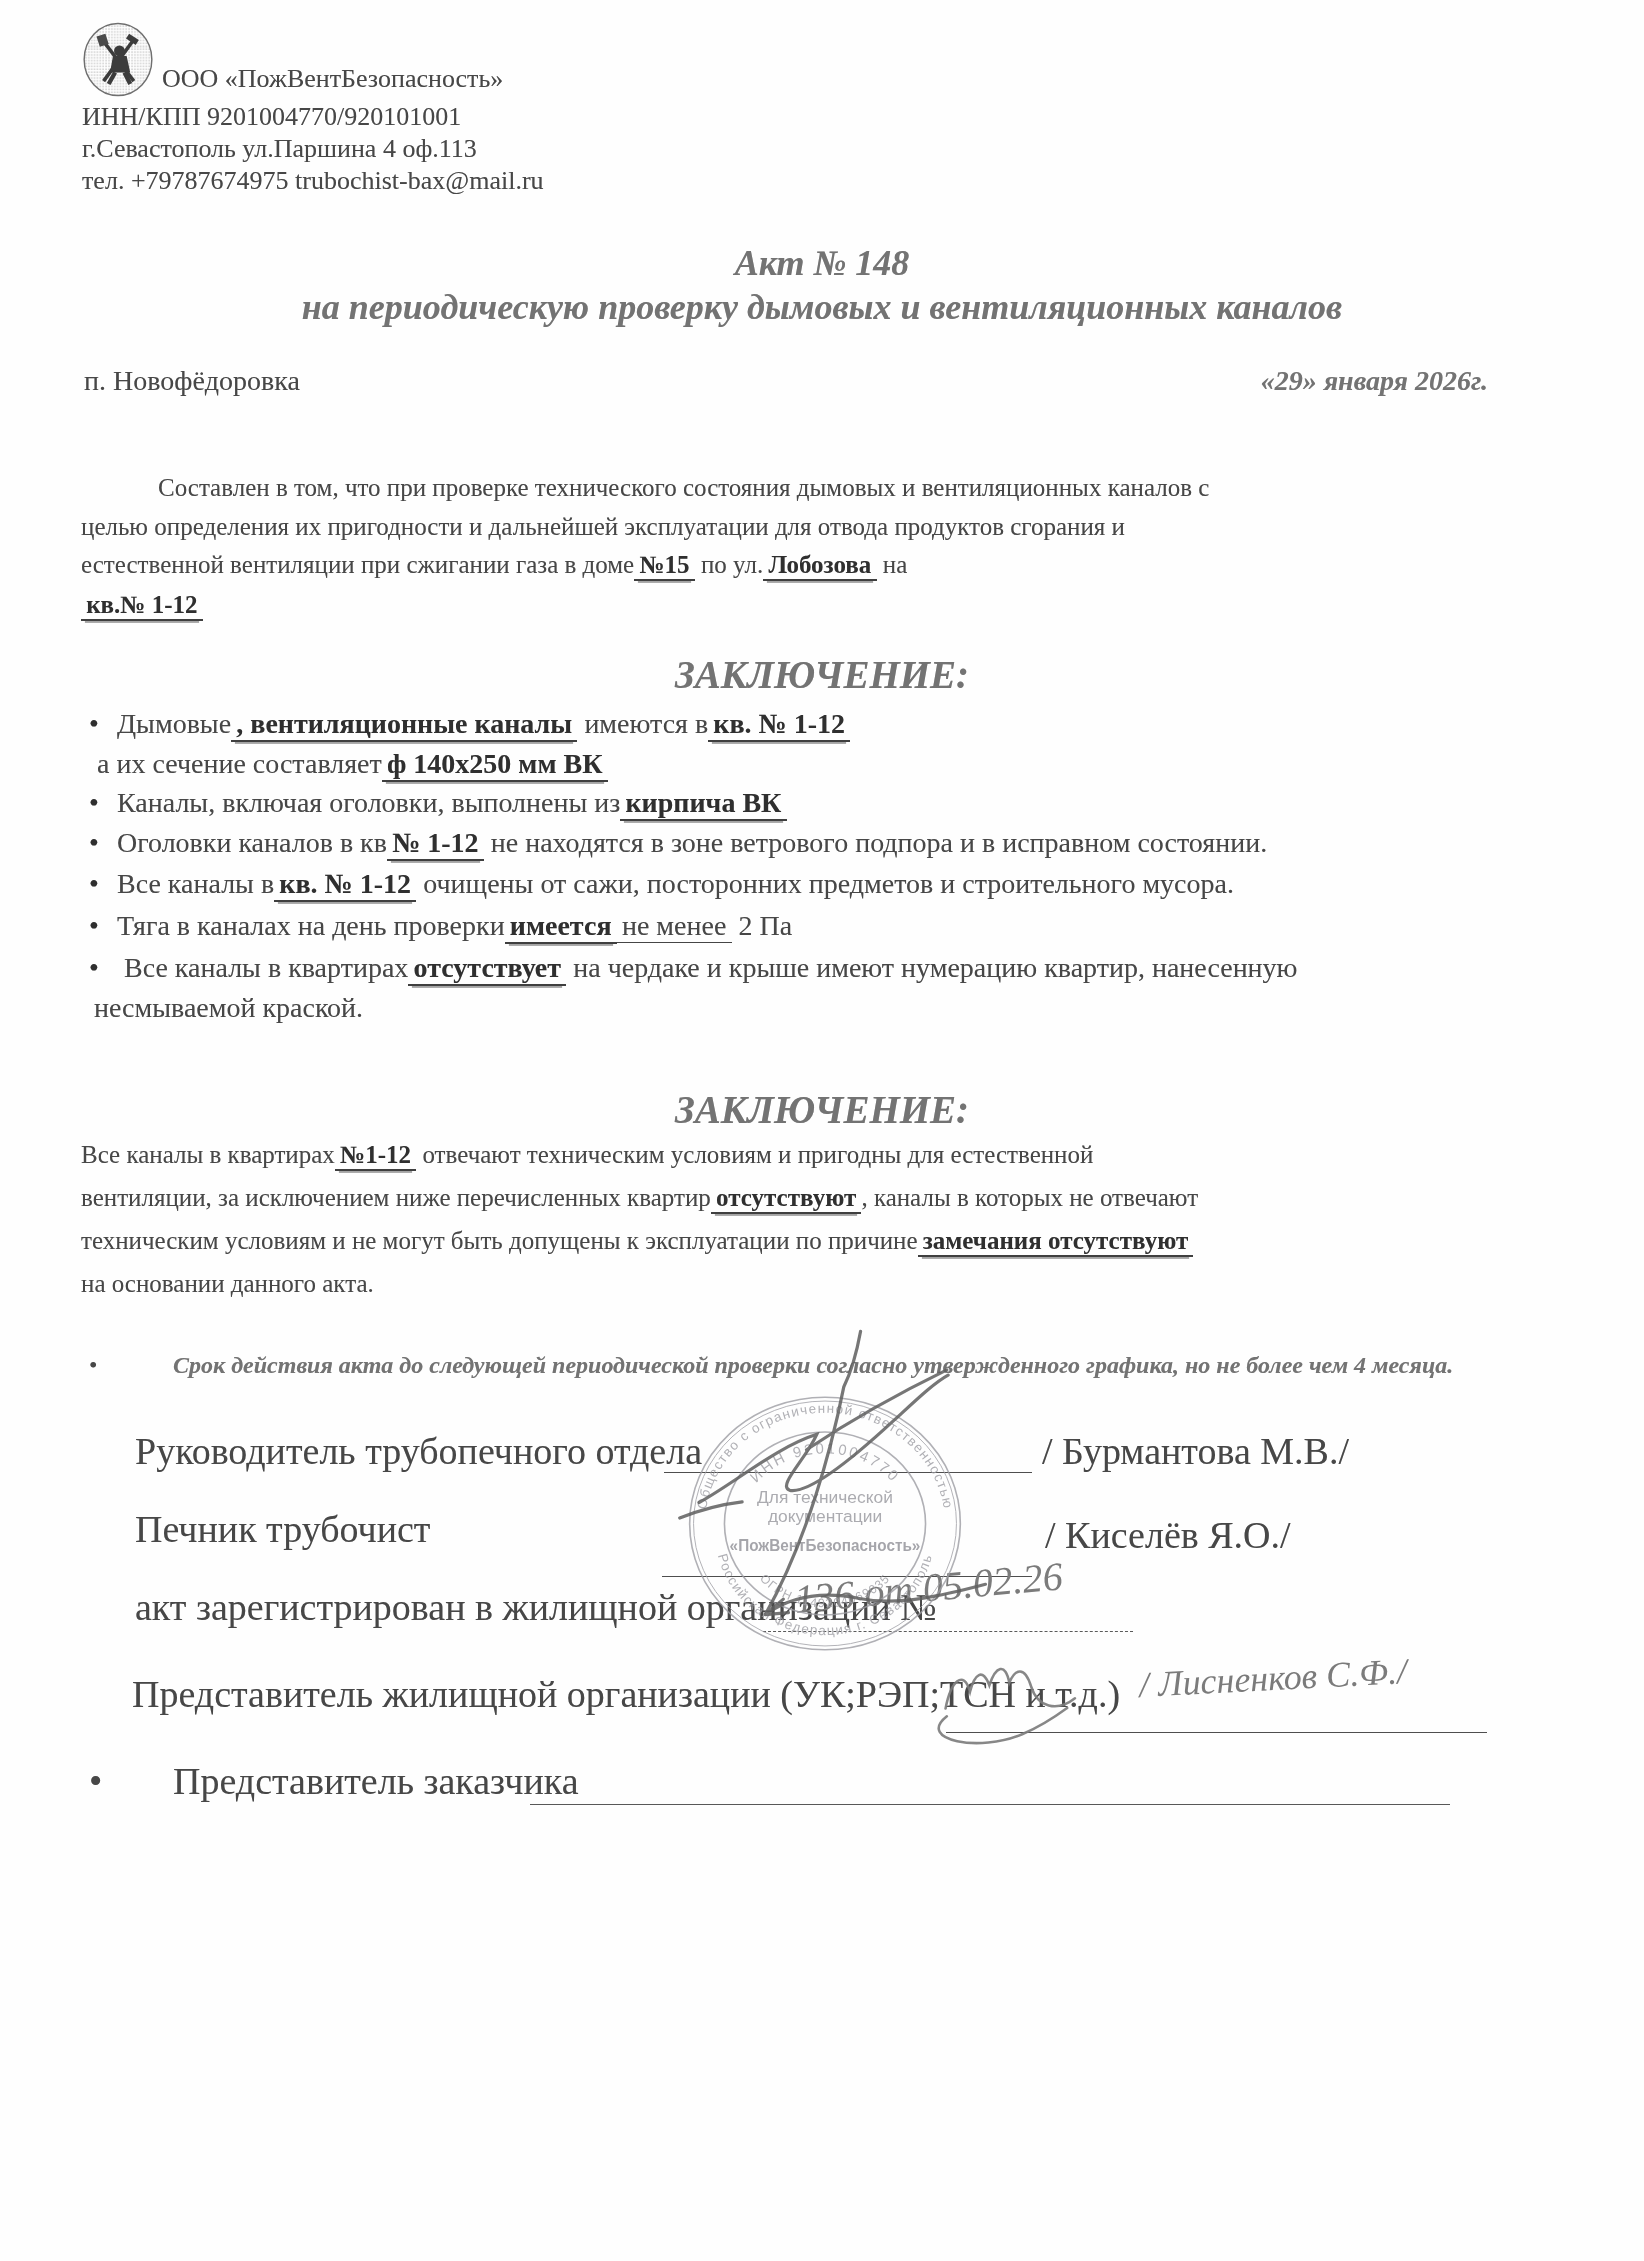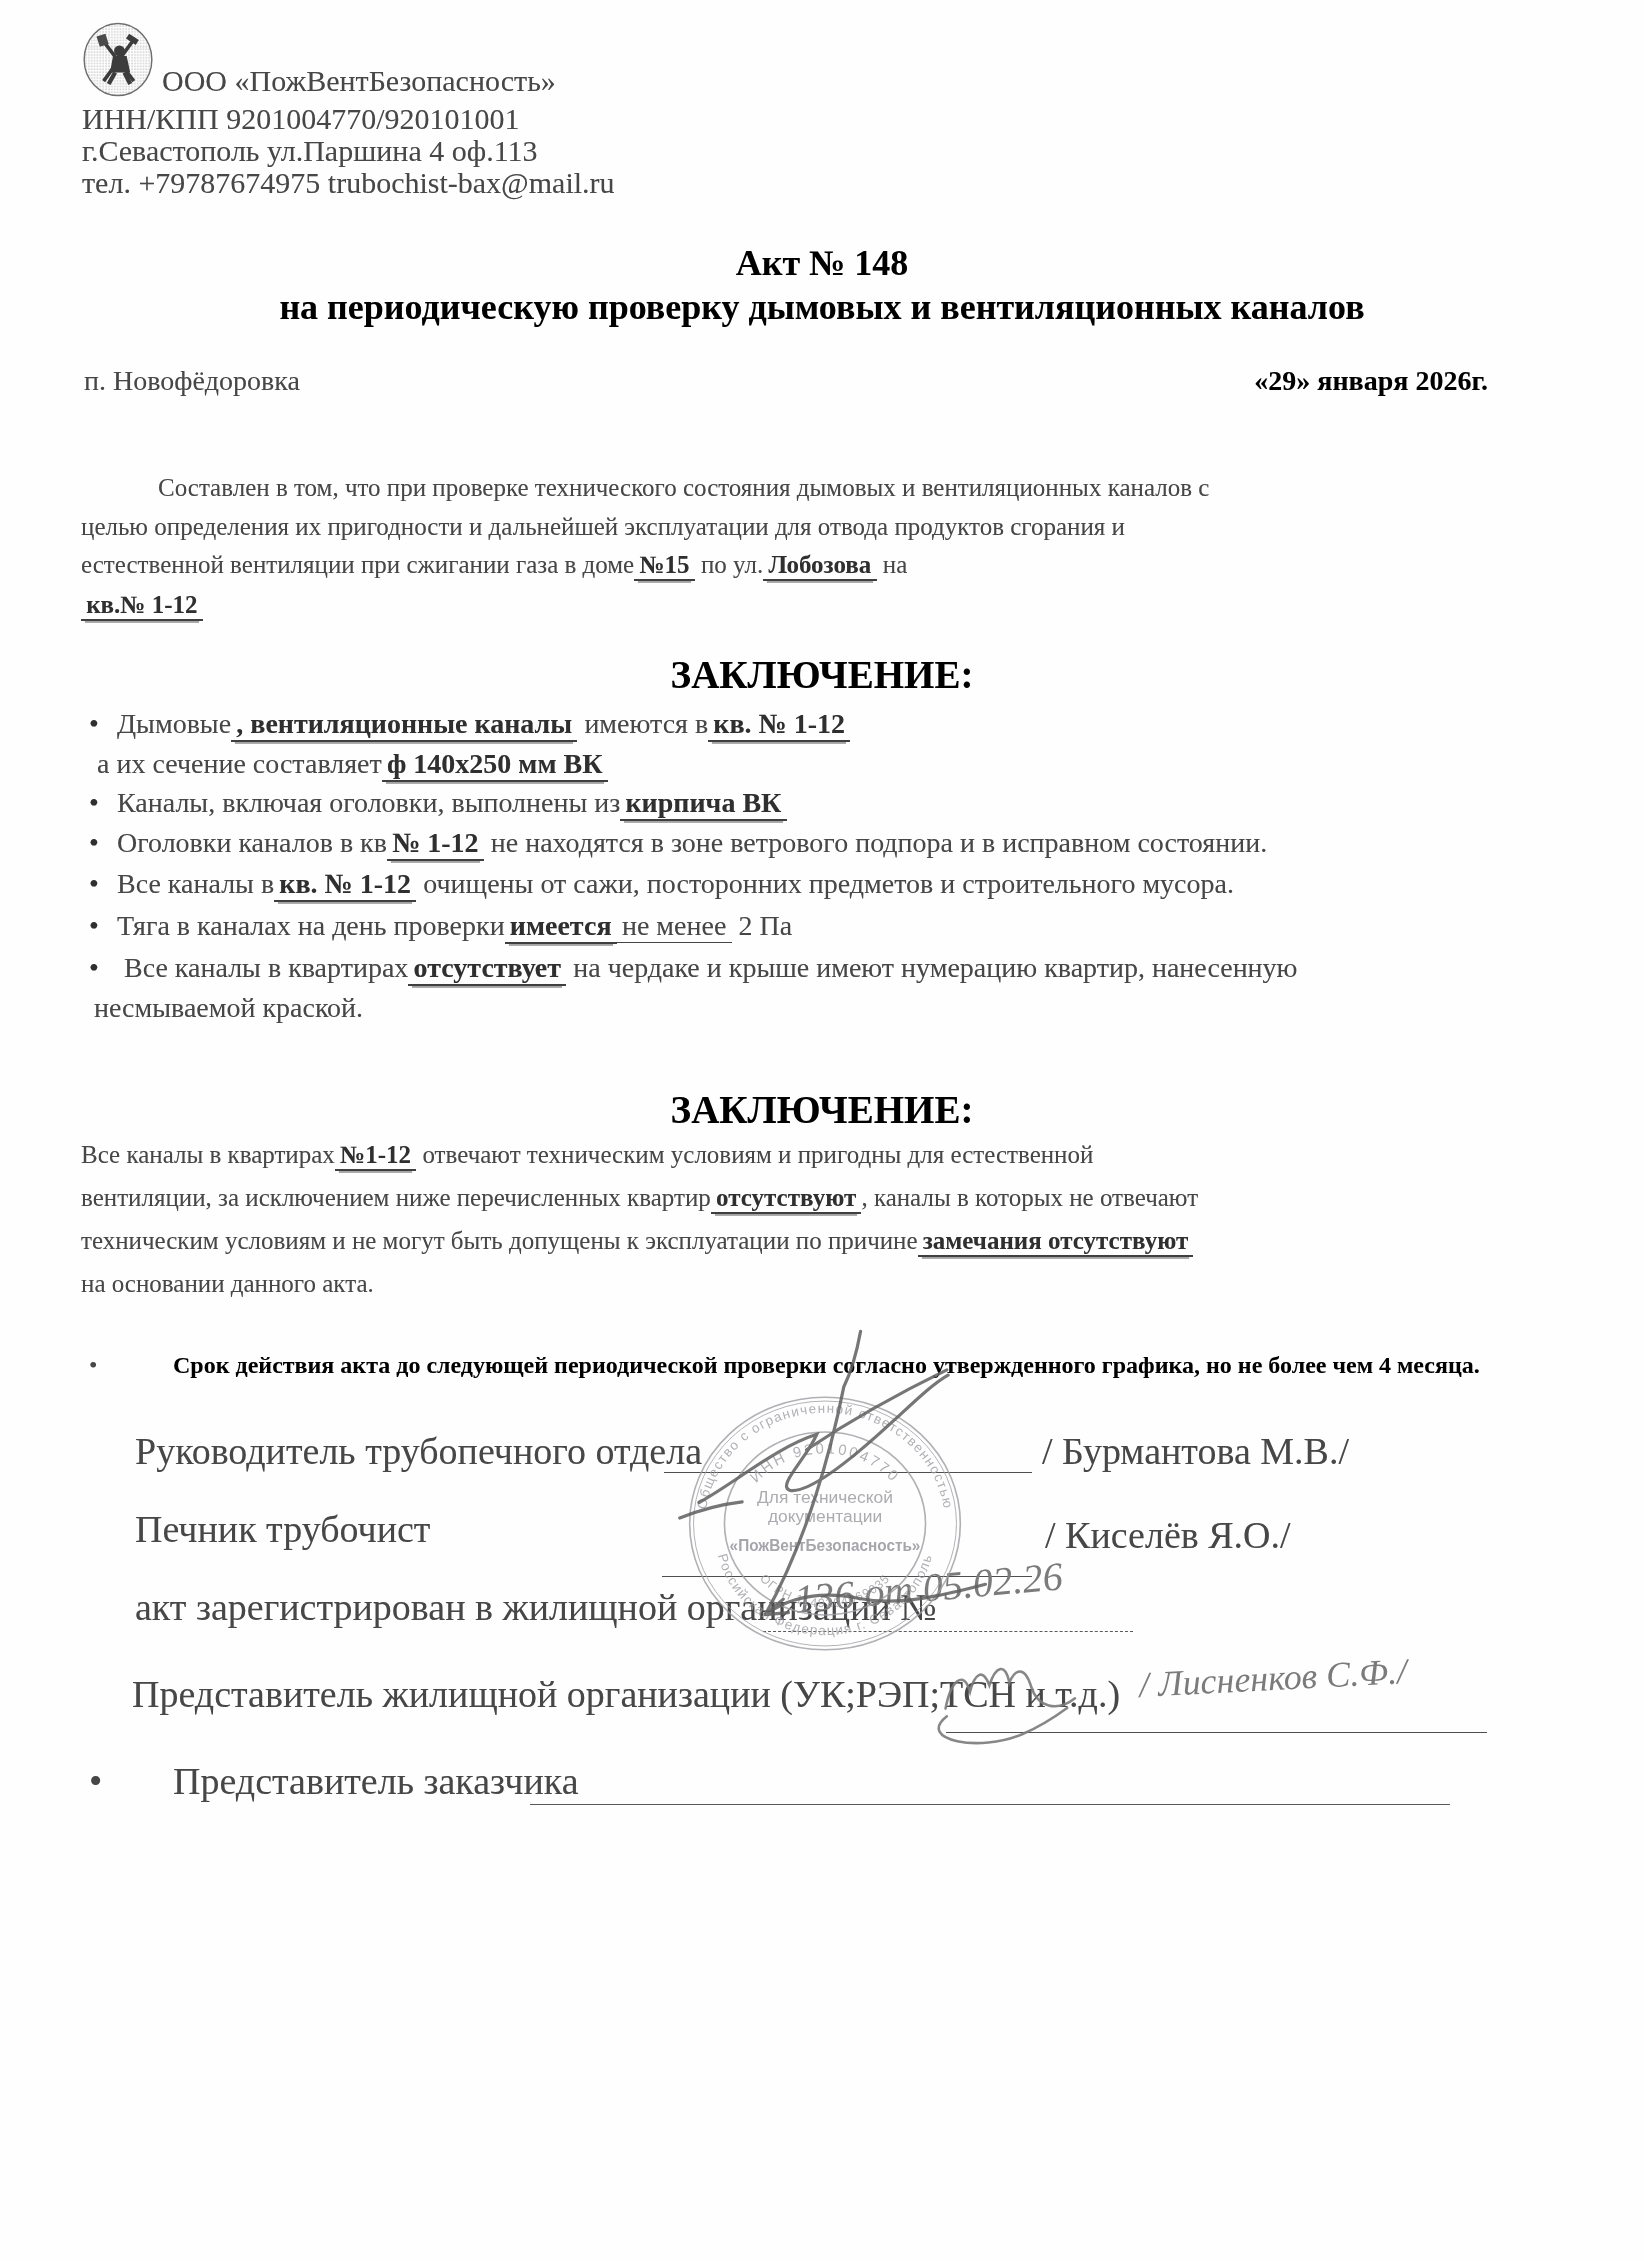--- a/index.html
+++ b/index.html
@@ -10,22 +10,22 @@
     color:#474747;
   }
   .abs{position:absolute;}
   .doc{text-shadow:0 0 0.6px rgba(70,70,70,.28);}
   
   .sg-n{font-weight:normal;}
   .sg-bu{font-weight:bold;color:#2f2f2f;border-bottom:2.6px solid #3f3f3f;
          box-shadow:0 5.8px 0 -3.9px rgba(90,90,90,.55);padding:0 5.2px 1.3px;}
   .sg-u{border-bottom:1.9px solid #454545;padding:0 5.2px 1.3px;}
   .center{left:0;width:1644px;text-align:center;}
-  .bold{font-weight:bold;color:#000000;}
-  .h-company{font-size:30px;}
+  .bold{font-weight:bold;color:#737373;font-style:italic;}
+  .h-company{font-size:26px;}
   .t-title{font-size:36px;}
   .t-meta{font-size:28px;}
   .t-body{font-size:25px;}
   .t-bullet{font-size:28px;}
   .t-head{font-size:39px;}
   .t-small{font-size:24px;}
   .t-sign{font-size:38px;}
   .bullet-dot{display:inline-block;width:28px;color:#2f2f2f;}
   .row{position:absolute;left:89px;width:1495px;}
   .row .rich{display:inline;}

